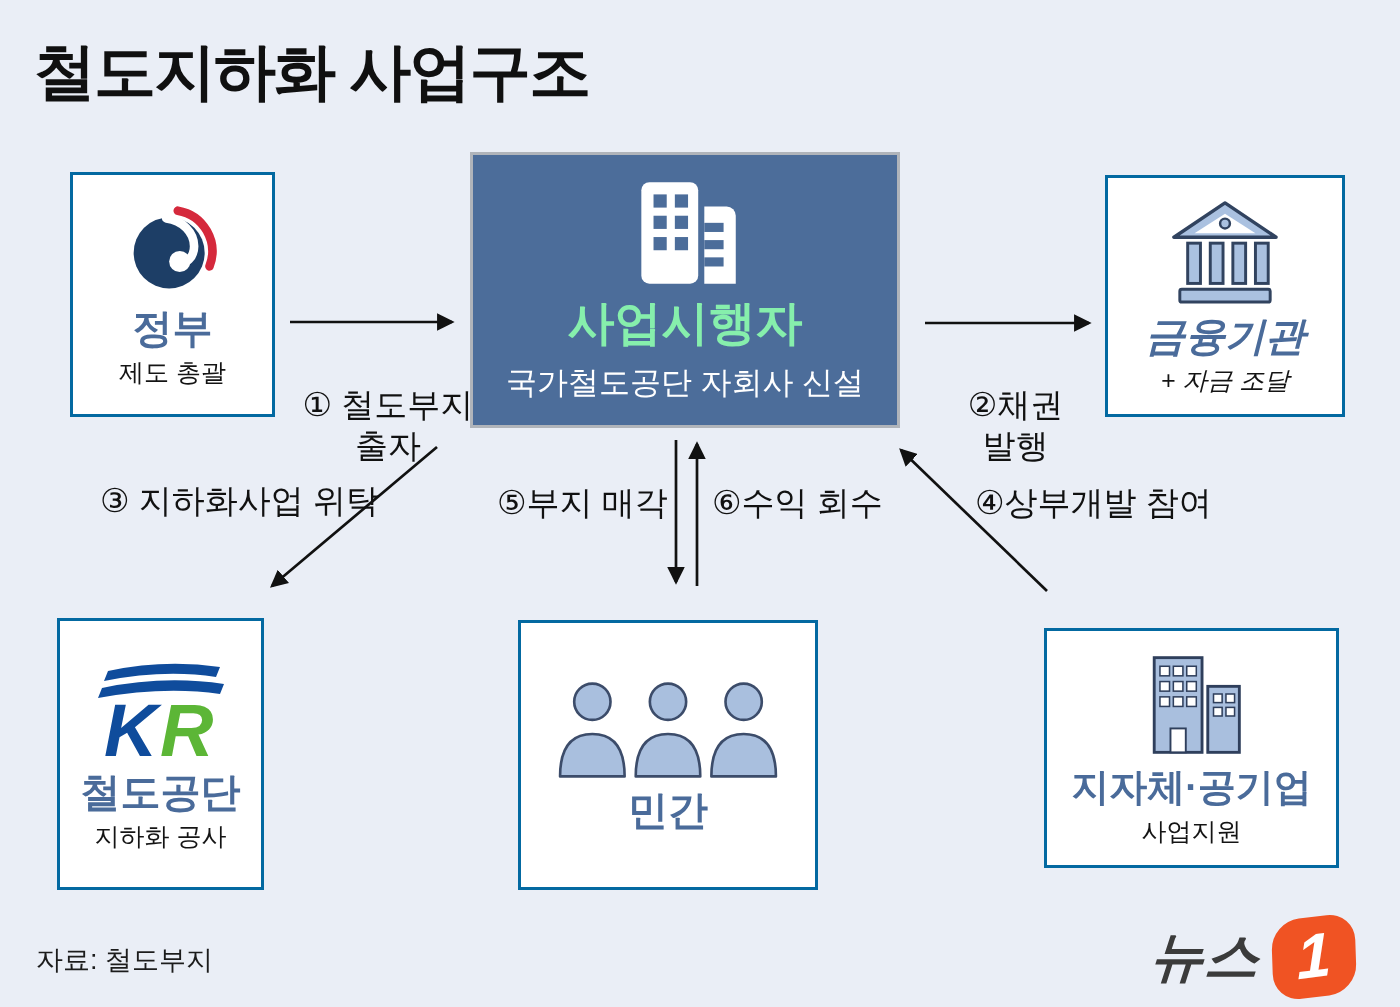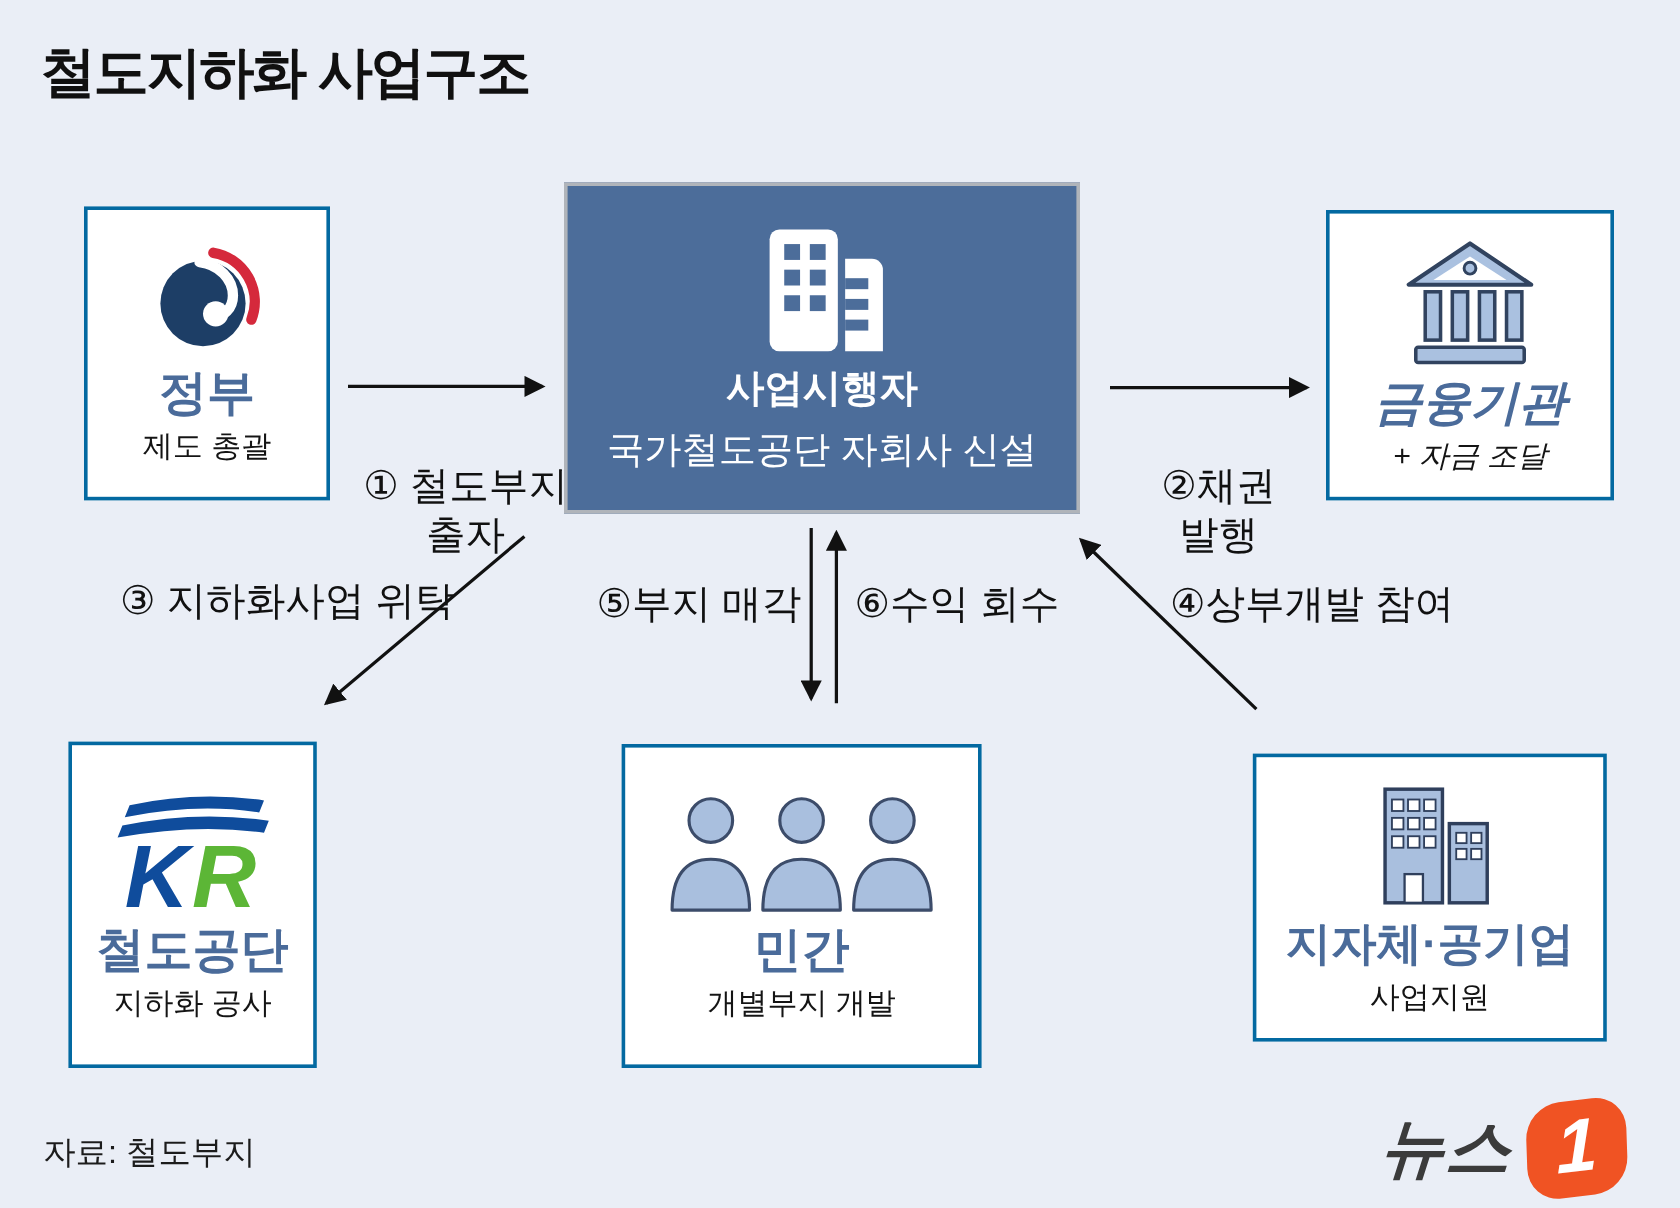--- a/index.html
+++ b/index.html
@@ -6,33 +6,33 @@
   body{
     font-family:"Liberation Sans","DejaVu Sans",sans-serif;
     background:#dfe4ee;
   }
   .canvas{
     position:relative;width:1400px;height:1007px;
     background:#eaeef6;overflow:hidden;
   }
   .title{
     position:absolute;left:34px;top:30px;
-    font-size:46px;font-weight:800;color:#101010;letter-spacing:-2px;
+    font-size:62px;font-weight:800;color:#101010;letter-spacing:-2px;
   }
   .node{
     position:absolute;box-sizing:border-box;
     background:#ffffff;border:3px solid #0369a1;
     display:flex;flex-direction:column;align-items:center;justify-content:center;
     text-align:center;
   }
   .node .icon{display:flex;align-items:center;justify-content:center;}
   .node .name{font-size:40px;font-weight:800;color:#4a6b9a;line-height:1.15;margin-top:6px;}
   .node .desc{font-size:25px;font-weight:500;color:#141414;line-height:1.2;margin-top:6px;}
   .node.primary{background:#4c6d9a;border-color:#b0b4ba;}
-  .node.primary .name{color:#ffffff;font-size:32px;}
+  .node.primary .name{color:#86efac;font-size:47px;}
   .node.primary .desc{color:#ffffff;font-size:31px;font-weight:400;margin-top:14px;}
   .flow-label{
     position:absolute;font-size:33px;color:#111;line-height:1.25;
     white-space:nowrap;
   }
   .flow-label.center{text-align:center;margin-top:44px;}
   .arrows{position:absolute;left:0;top:0;pointer-events:none;}
   .source{
     position:absolute;left:36px;top:942px;font-size:27px;color:#1c1c1c;
   }
@@ -141,21 +141,20 @@
       <svg viewBox="0 0 230 102" width="232" height="104">
         <circle cx="40" cy="24" r="18" fill="#a9bfde" stroke="#3c4c6a" stroke-width="2.6"></circle>
         <path d="M8 98 Q 8 56 40 56 Q 72 56 72 98 Z" fill="#a9bfde" stroke="#3c4c6a" stroke-width="2.6" stroke-linejoin="round"></path>
         <circle cx="115" cy="24" r="18" fill="#a9bfde" stroke="#3c4c6a" stroke-width="2.6"></circle>
         <path d="M83 98 Q 83 56 115 56 Q 147 56 147 98 Z" fill="#a9bfde" stroke="#3c4c6a" stroke-width="2.6" stroke-linejoin="round"></path>
         <circle cx="190" cy="24" r="18" fill="#a9bfde" stroke="#3c4c6a" stroke-width="2.6"></circle>
         <path d="M158 98 Q 158 56 190 56 Q 222 56 222 98 Z" fill="#a9bfde" stroke="#3c4c6a" stroke-width="2.6" stroke-linejoin="round"></path>
       </svg>
     </div>
     <div class="name">민간</div>
-    <div class="desc">개별부지 개발</div>
   </div>
 
   <div class="node" style="left:1044px;top:628px;width:295px;height:240px;">
     <div class="icon">
       <svg viewBox="0 0 135 115" width="130" height="110">
         <rect x="28" y="8" width="50" height="99" fill="#a9bfde" stroke="#2f3f5c" stroke-width="3"></rect>
         <rect x="34" y="17" width="10" height="10" fill="#ffffff" stroke="#2f3f5c" stroke-width="1.6"></rect>
         <rect x="48" y="17" width="10" height="10" fill="#ffffff" stroke="#2f3f5c" stroke-width="1.6"></rect>
         <rect x="62" y="17" width="10" height="10" fill="#ffffff" stroke="#2f3f5c" stroke-width="1.6"></rect>
         <rect x="34" y="33" width="10" height="10" fill="#ffffff" stroke="#2f3f5c" stroke-width="1.6"></rect>

